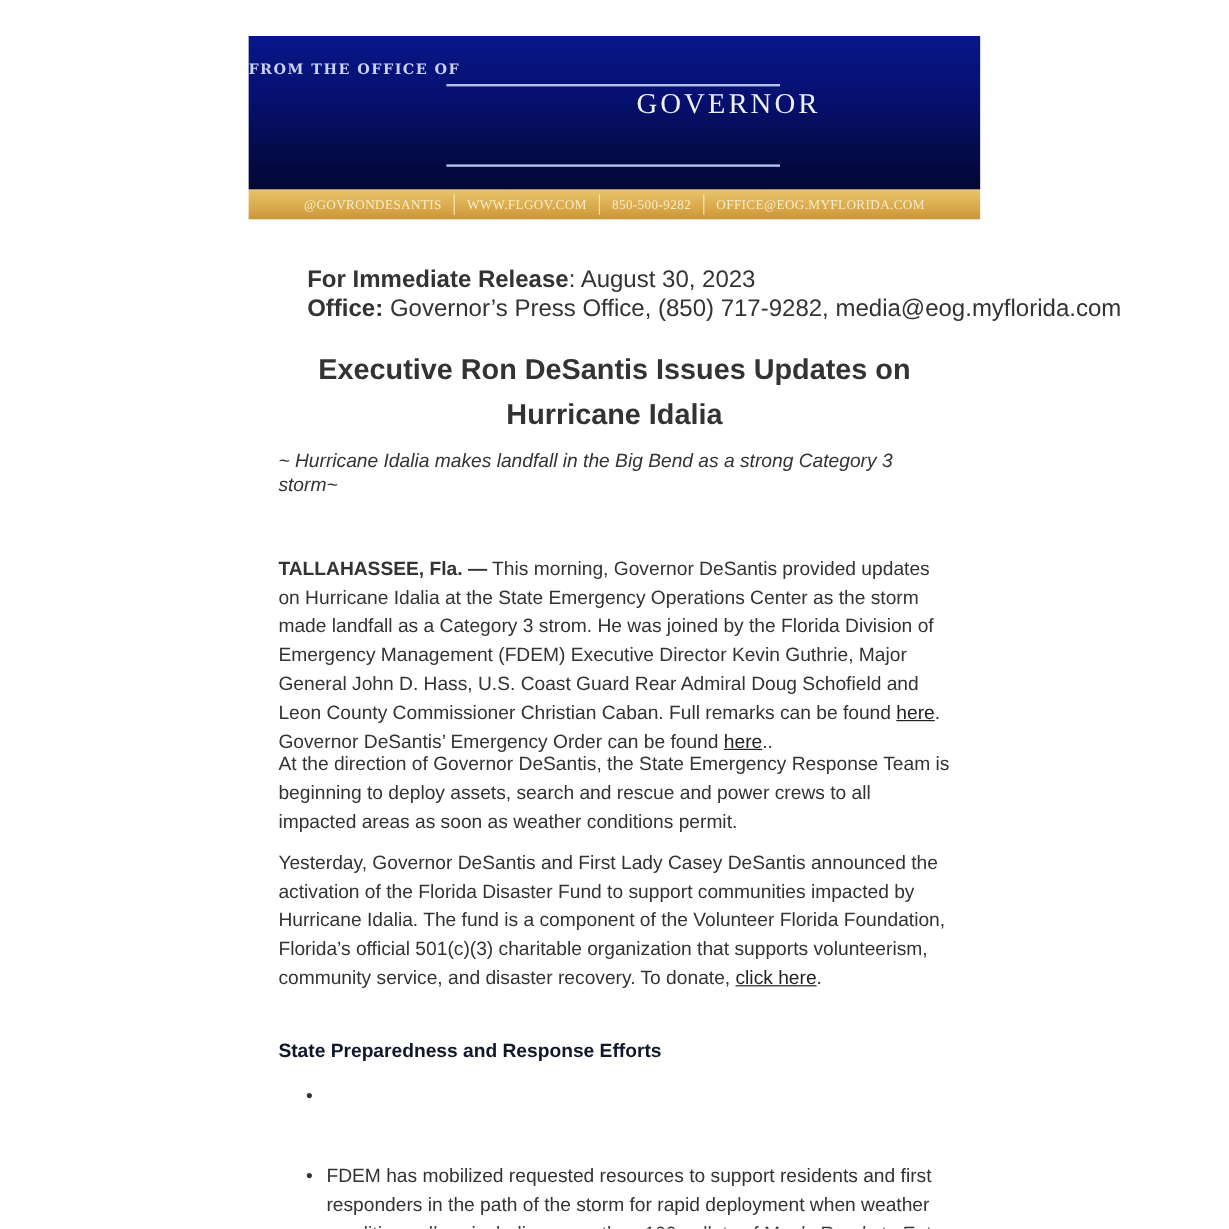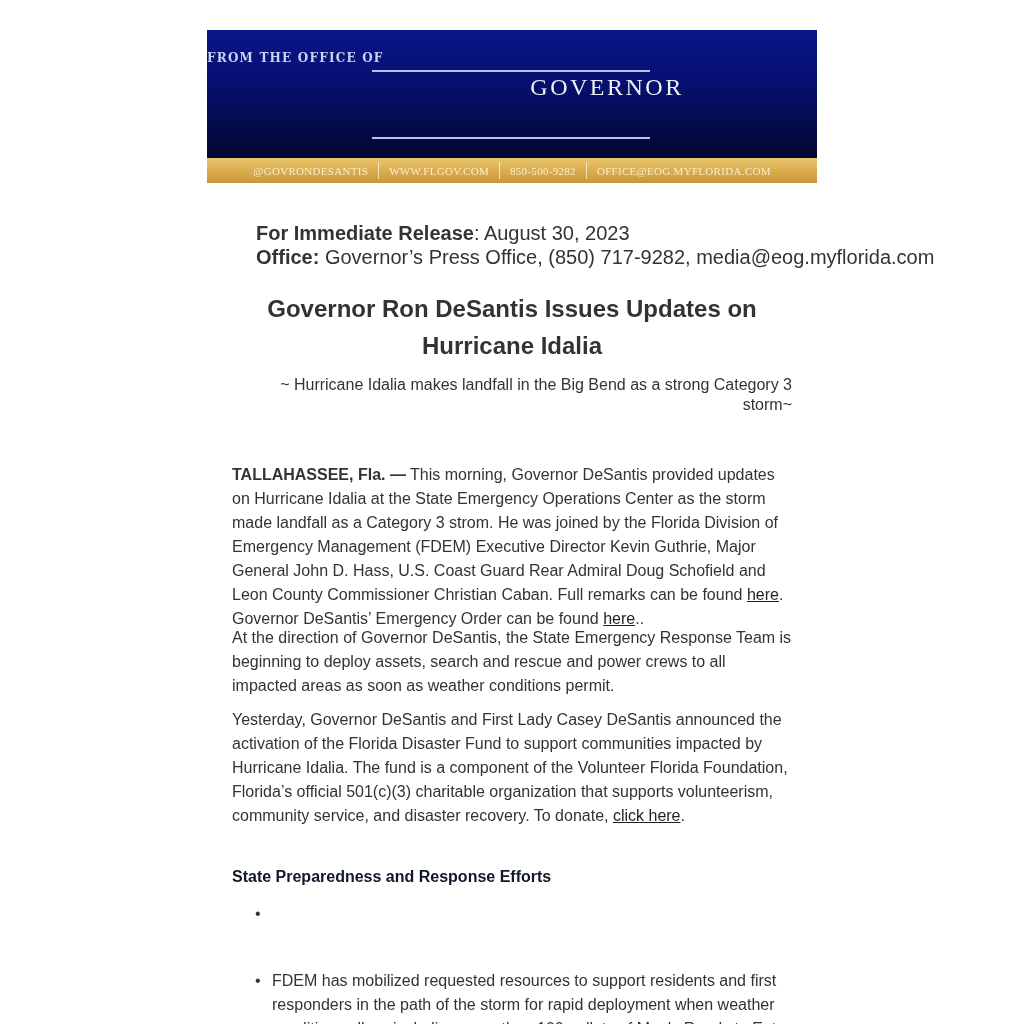--- a/index.html
+++ b/index.html
@@ -23,22 +23,22 @@
     .banner-bottom .item { font-family: "Liberation Serif", serif; font-size: 11px; color: #fbeccb; letter-spacing: 0.3px; padding: 0 10px; }
     .banner-bottom .sep { width: 1px; height: 17px; background: #fbeccb; opacity: 0.85; }
 
     .meta { position: absolute; left: 228px; font-size: 20px; color: #333; margin-left: 28px; }
     .meta b { font-weight: bold; color: #333; }
     .meta.m1 { top: 222px; }
     .meta.m2 { top: 246px; }
 
     .title { position: absolute; left: 232px; width: 560px; top: 290px; text-align: center;
       font-size: 24px; font-weight: bold; line-height: 37px; color: #333; }
-    .subtitle { position: absolute; left: 232px; width: 560px; top: 375px; text-align: right;
-      font-size: 16px; line-height: 20px; color: #333; }
+    .subtitle { position: absolute; left: 232px; width: 560px; top: 375px; text-align: left;
+      font-size: 16px; font-style: italic; line-height: 20px; color: #333; }
 
     .p { position: absolute; left: 232px; width: 560px; font-size: 16px; line-height: 24px; color: #333; margin: 0; }
     .p a, .li a { color: #222; text-decoration: underline; }
     .p1 { top: 463px; }
     .p2 { top: 626px; }
     .p3 { top: 708px; }
     .section-head { position: absolute; left: 232px; top: 868px; font-size: 16px; font-weight: bold; color: #0f172a; }
 
     .li { position: absolute; left: 272px; width: 525px; font-size: 16px; line-height: 24px; color: #333; }
     .li .bullet { position: absolute; left: -17px; top: 0; }
@@ -66,21 +66,21 @@
   </div>
 </div>
 
 <div class="meta m1">
   <b>For Immediate Release</b><span>: August 30, 2023</span>
 </div>
 <div class="meta m2">
   <b>Office:</b><span> Governor’s Press Office, (850) 717-9282, media@eog.myflorida.com</span>
 </div>
 
-<div class="title">Governor Ron DeSantis Issues Updates on Hurricane Idalia</div>
+<div class="title">Executive Ron DeSantis Issues Updates on Hurricane Idalia</div>
 <div class="subtitle">~ Hurricane Idalia makes landfall in the Big Bend as a strong Category 3 storm~</div>
 
 <p class="p p1"><b>TALLAHASSEE, Fla. —</b><span> This morning, Governor DeSantis provided updates on Hurricane Idalia at the State Emergency Operations Center as the storm made landfall as a Category 3 strom. He was joined by the Florida Division of Emergency Management (FDEM) Executive Director Kevin Guthrie, Major General John D. Hass, U.S. Coast Guard Rear Admiral Doug Schofield and Leon County Commissioner Christian Caban. Full remarks can be found </span><a href="#">here</a><span>. Governor DeSantis’ Emergency Order can be found </span><a href="#">here</a><span>..</span></p>
 
 <p class="p p2">At the direction of Governor DeSantis, the State Emergency Response Team is beginning to deploy assets, search and rescue and power crews to all impacted areas as soon as weather conditions permit.</p>
 
 <p class="p p3"><span>Yesterday, Governor DeSantis and First Lady Casey DeSantis announced the activation of the Florida Disaster Fund to support communities impacted by Hurricane Idalia. The fund is a component of the Volunteer Florida Foundation, Florida’s official 501(c)(3) charitable organization that supports volunteerism, community service, and disaster recovery. To donate, </span><a href="#">click here</a><span>.</span></p>
 
 <div class="section-head">State Preparedness and Response Efforts</div>
 

